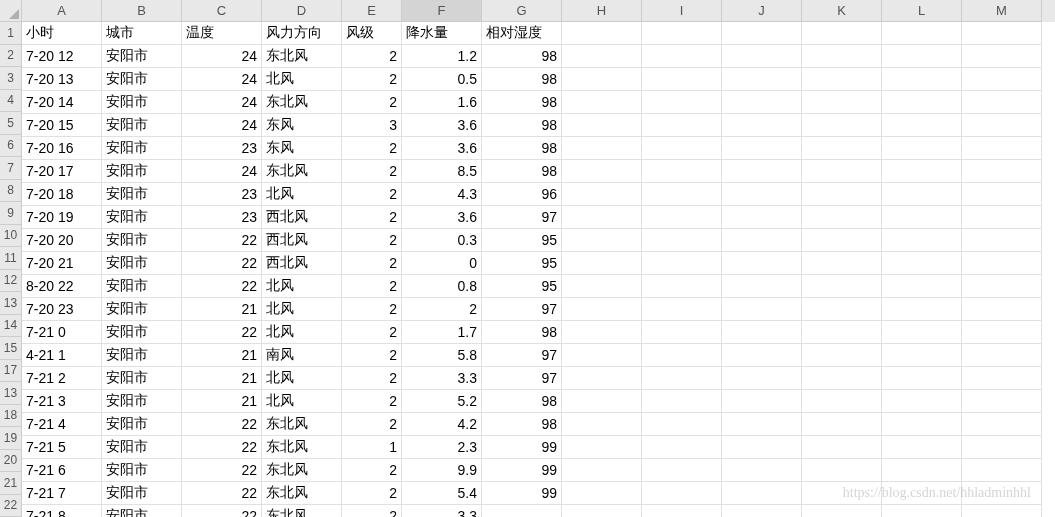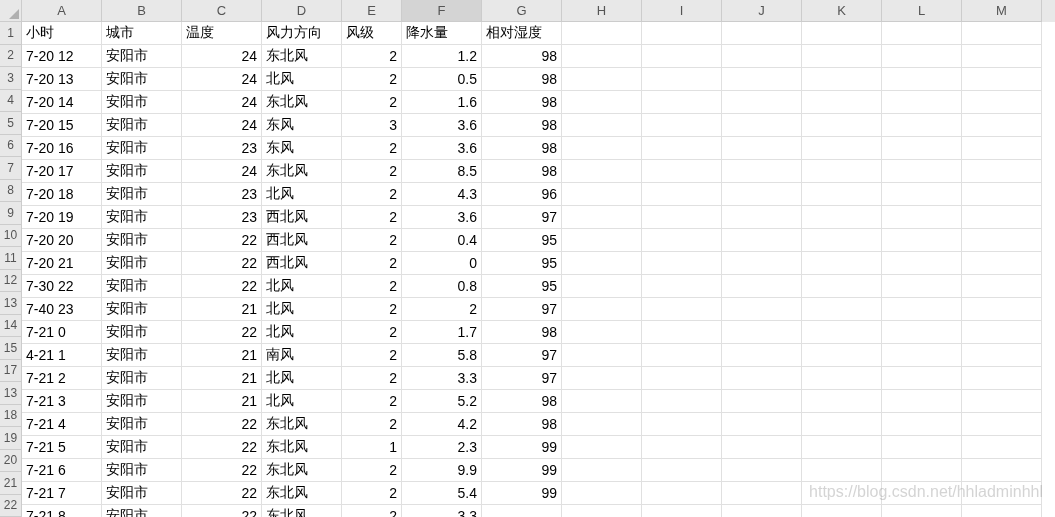--- a/index.html
+++ b/index.html
@@ -105,25 +105,25 @@
       font-size: 14px;
     }
     .cell.num {
       justify-content: flex-end;
     }
     .cell.txt {
       justify-content: flex-start;
     }
     .watermark {
       position: absolute;
-      right: 12px;
+      right: 24px;
       bottom: 16px;
-      font-size: 16px;
+      font-size: 14px;
       color: rgba(160,160,160,0.45);
-      font-family: Liberation Sans, sans-serif;
+      font-family: Liberation Serif, serif;
       pointer-events: none;
     }
     .w-A { width: 80px; }
     .w-B { width: 80px; }
     .w-C { width: 80px; }
     .w-D { width: 80px; }
     .w-E { width: 60px; }
     .w-F { width: 80px; }
     .w-G { width: 80px; }
     .w-H { width: 80px; }
@@ -315,21 +315,21 @@
           <div class="cell w-K txt"></div>
           <div class="cell w-L txt"></div>
           <div class="cell w-M txt"></div>
         </div>
         <div class="data-row">
           <div class="cell w-A txt">7-20 20</div>
           <div class="cell w-B txt">安阳市</div>
           <div class="cell w-C num">22</div>
           <div class="cell w-D txt">西北风</div>
           <div class="cell w-E num">2</div>
-          <div class="cell w-F num">0.4</div>
+          <div class="cell w-F num">0.3</div>
           <div class="cell w-G num">95</div>
           <div class="cell w-H txt"></div>
           <div class="cell w-I txt"></div>
           <div class="cell w-J txt"></div>
           <div class="cell w-K txt"></div>
           <div class="cell w-L txt"></div>
           <div class="cell w-M txt"></div>
         </div>
         <div class="data-row">
           <div class="cell w-A txt">7-20 21</div>
@@ -340,36 +340,36 @@
           <div class="cell w-F num">0</div>
           <div class="cell w-G num">95</div>
           <div class="cell w-H txt"></div>
           <div class="cell w-I txt"></div>
           <div class="cell w-J txt"></div>
           <div class="cell w-K txt"></div>
           <div class="cell w-L txt"></div>
           <div class="cell w-M txt"></div>
         </div>
         <div class="data-row">
-          <div class="cell w-A txt">7-30 22</div>
+          <div class="cell w-A txt">8-20 22</div>
           <div class="cell w-B txt">安阳市</div>
           <div class="cell w-C num">22</div>
           <div class="cell w-D txt">北风</div>
           <div class="cell w-E num">2</div>
           <div class="cell w-F num">0.8</div>
           <div class="cell w-G num">95</div>
           <div class="cell w-H txt"></div>
           <div class="cell w-I txt"></div>
           <div class="cell w-J txt"></div>
           <div class="cell w-K txt"></div>
           <div class="cell w-L txt"></div>
           <div class="cell w-M txt"></div>
         </div>
         <div class="data-row">
-          <div class="cell w-A txt">7-40 23</div>
+          <div class="cell w-A txt">7-20 23</div>
           <div class="cell w-B txt">安阳市</div>
           <div class="cell w-C num">21</div>
           <div class="cell w-D txt">北风</div>
           <div class="cell w-E num">2</div>
           <div class="cell w-F num">2</div>
           <div class="cell w-G num">97</div>
           <div class="cell w-H txt"></div>
           <div class="cell w-I txt"></div>
           <div class="cell w-J txt"></div>
           <div class="cell w-K txt"></div>

